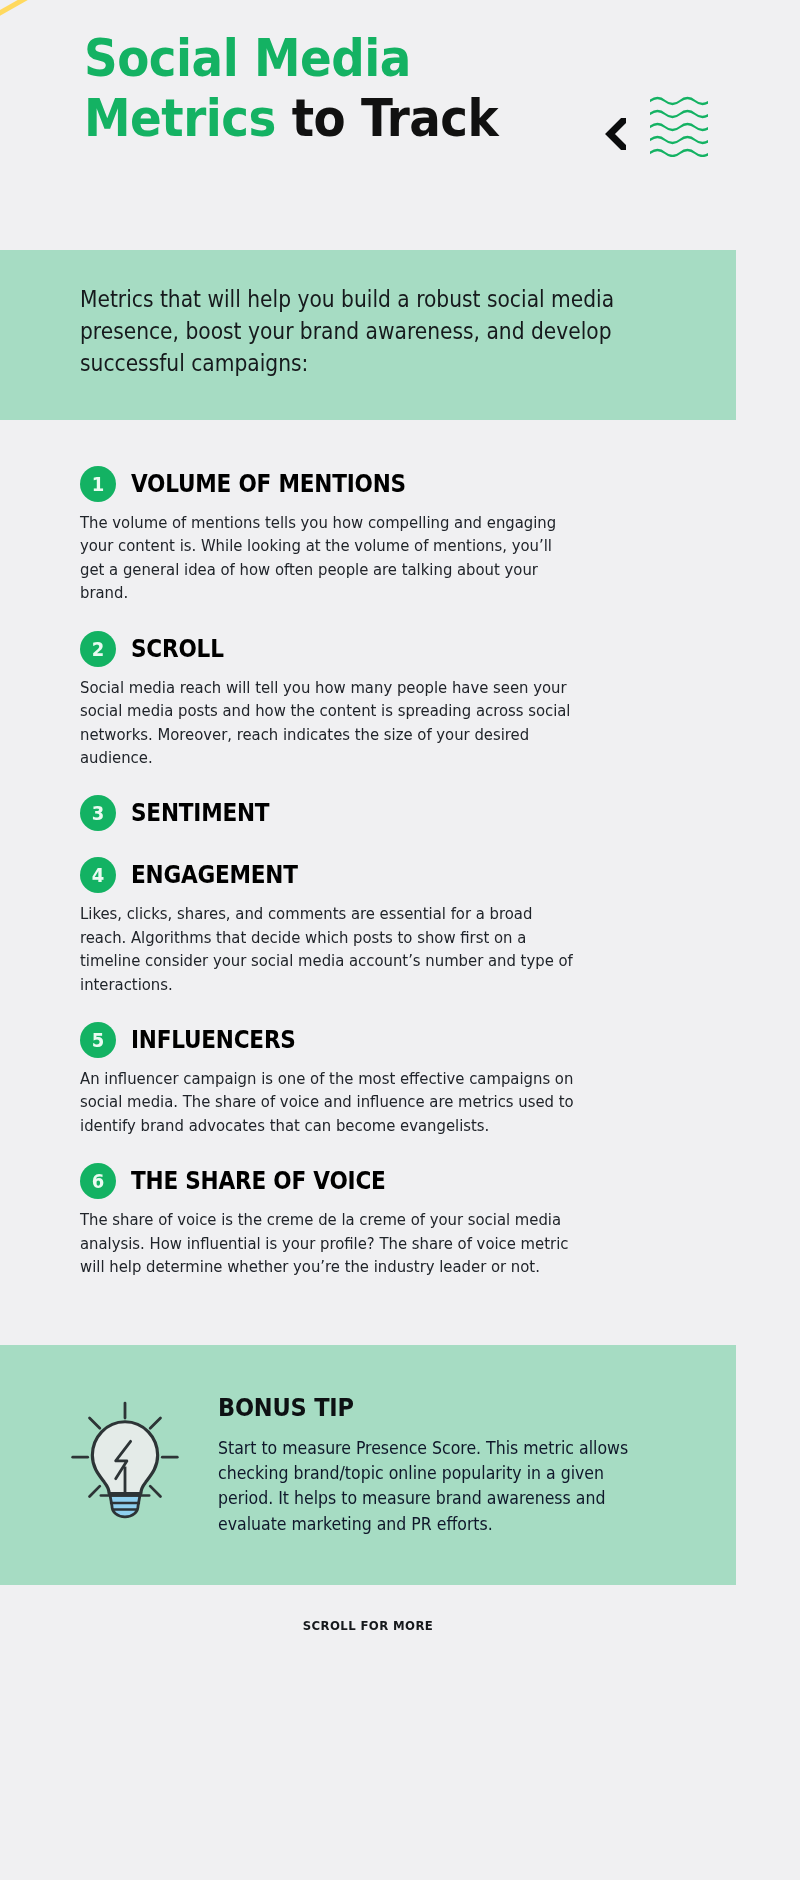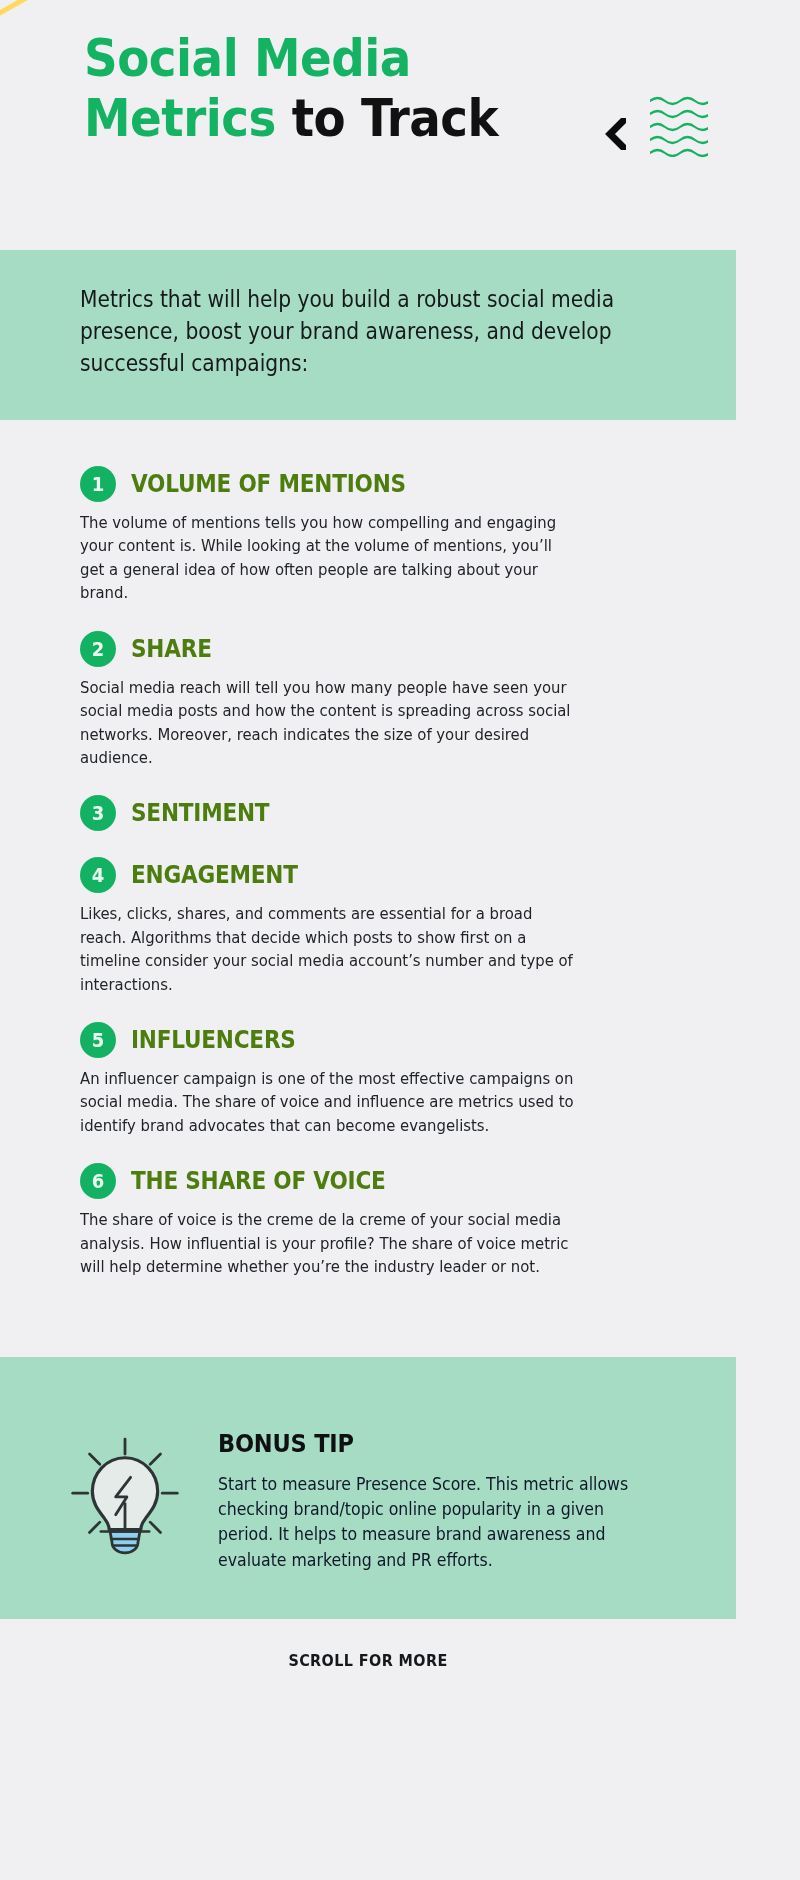--- a/index.html
+++ b/index.html
@@ -84,38 +84,37 @@
     font-weight:600;
     display:flex;
     align-items:center;
     justify-content:center;
     line-height:1;
   }
   .item-title {
     font-size:24px;
     font-weight:700;
     letter-spacing:-0.2px;
-    color:#4d7c0f;
+    color:#000000;
   }
   .item-body {
     font-size:16.5px;
     line-height:1.42;
     color:#20242a;
     max-width:500px;
   }
 
   
   .bonus-band {
     background:#a6dcc3;
-    padding:64px 60px 46px 60px;
+    padding:40px 60px 46px 60px;
     display:flex;
     align-items:flex-start;
     gap:28px;
     min-height:240px;
-    margin-top:12px;
   }
   .bulb-wrap {
     flex:0 0 auto;
     width:130px;
     padding-top:14px;
     display:flex;
     justify-content:center;
   }
   .bonus-text { flex:1 1 auto; padding-top:8px; }
   .bonus-title {
@@ -134,21 +133,21 @@
 
   
   .footer {
     background:#f0f0f2;
     height:82px;
     display:flex;
     align-items:center;
     justify-content:center;
   }
   .scroll-label {
-    font-size:16px;
+    font-size:13px;
     font-weight:700;
     letter-spacing:0.4px;
     color:#16191c;
   }
 </style>
 </head>
 <body>
 
 <div class="page">
 
@@ -194,21 +193,21 @@
       <div class="item-head">
         <div class="badge">1</div>
         <div class="item-title">VOLUME OF MENTIONS</div>
       </div>
       <div class="item-body">The volume of mentions tells you how compelling and engaging your content is. While looking at the volume of mentions, you’ll get a general idea of how often people are talking about your brand.</div>
     </div>
 
     <div class="item">
       <div class="item-head">
         <div class="badge">2</div>
-        <div class="item-title">SHARE</div>
+        <div class="item-title">SCROLL</div>
       </div>
       <div class="item-body">Social media reach will tell you how many people have seen your social media posts and how the content is spreading across social networks. Moreover, reach indicates the size of your desired audience.</div>
     </div>
 
     <div class="item">
       <div class="item-head">
         <div class="badge">3</div>
         <div class="item-title">SENTIMENT</div>
       </div>
     </div>

